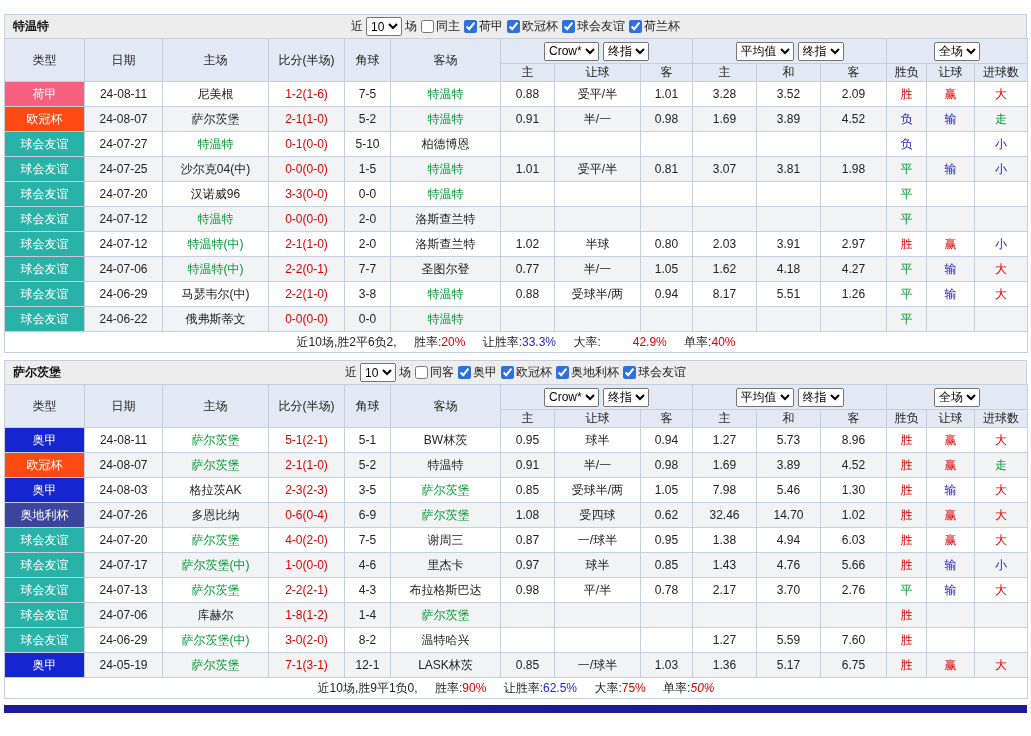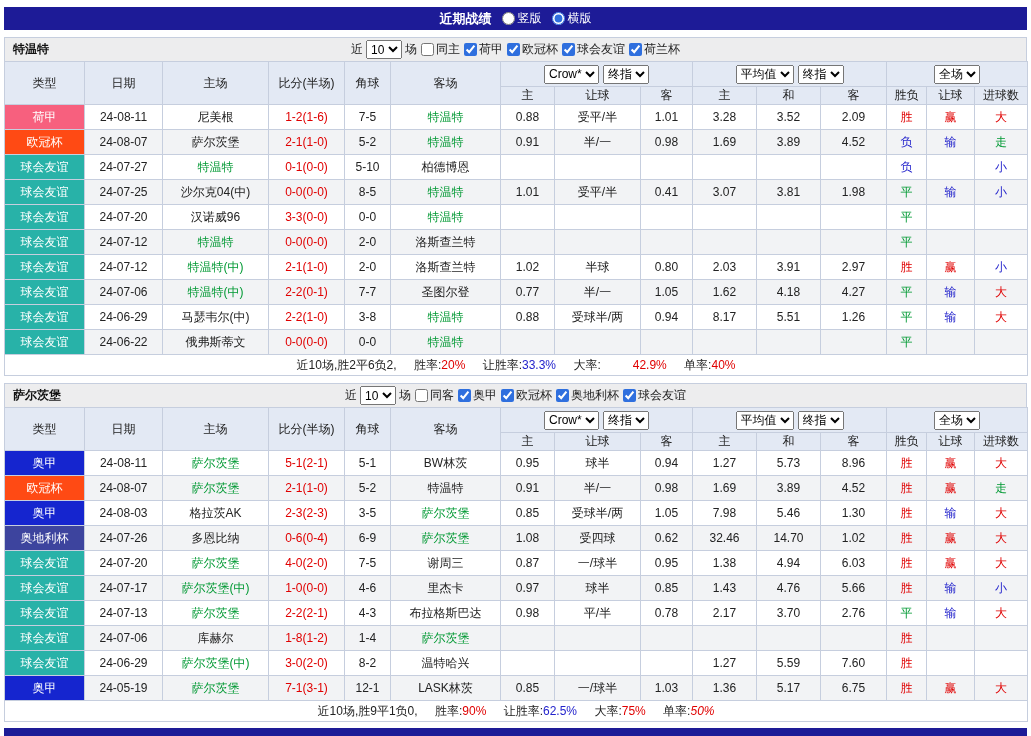--- a/index.html
+++ b/index.html
@@ -65,31 +65,20 @@
   tfoot td { height: 21px; background: #ffffff; }
   .stat { margin-left: 14px; }
 
   .bottombar { height: 8px; background: #1d1b97; margin-top: 6px; }
 </style>
 </head>
 <body>
 
 <div class="page">
 
-  <div class="topbar">
-    <span class="title">近期战绩</span>
-    <label>
-      <input type="radio" name="view-mode" style="">
-      <span>竖版</span>
-    </label>
-    <label>
-      <input type="radio" name="view-mode" checked="" style="">
-      <span>横版</span>
-    </label>
-  </div>
 
   <div class="section">
     <div class="section-top">
       <span class="team-name">特温特</span>
       <div class="filters">
         <span>近</span>
         <select><option>10</option></select>
         <span>场</span>
         <label>
           <input type="checkbox" style="">
@@ -211,25 +200,25 @@
     <td></td>
     <td style="color: rgb(35, 35, 204);">负</td>
     <td></td>
     <td style="color: rgb(35, 35, 204);">小</td>
   </tr>
           <tr>
     <td class="row-type" style="background: rgb(40, 178, 168);">球会友谊</td>
     <td>24-07-25</td>
     <td>沙尔克04(中)</td>
     <td class="c-score">0-0(0-0)</td>
-    <td>8-5</td>
+    <td>1-5</td>
     <td class="self">特温特</td>
     <td>1.01</td>
     <td>受平/半</td>
-    <td>0.41</td>
+    <td>0.81</td>
     <td>3.07</td>
     <td>3.81</td>
     <td>1.98</td>
     <td style="color: rgb(0, 153, 51);">平</td>
     <td style="color: rgb(35, 35, 204);">输</td>
     <td style="color: rgb(35, 35, 204);">小</td>
   </tr>
           <tr>
     <td class="row-type" style="background: rgb(40, 178, 168);">球会友谊</td>
     <td>24-07-20</td>

